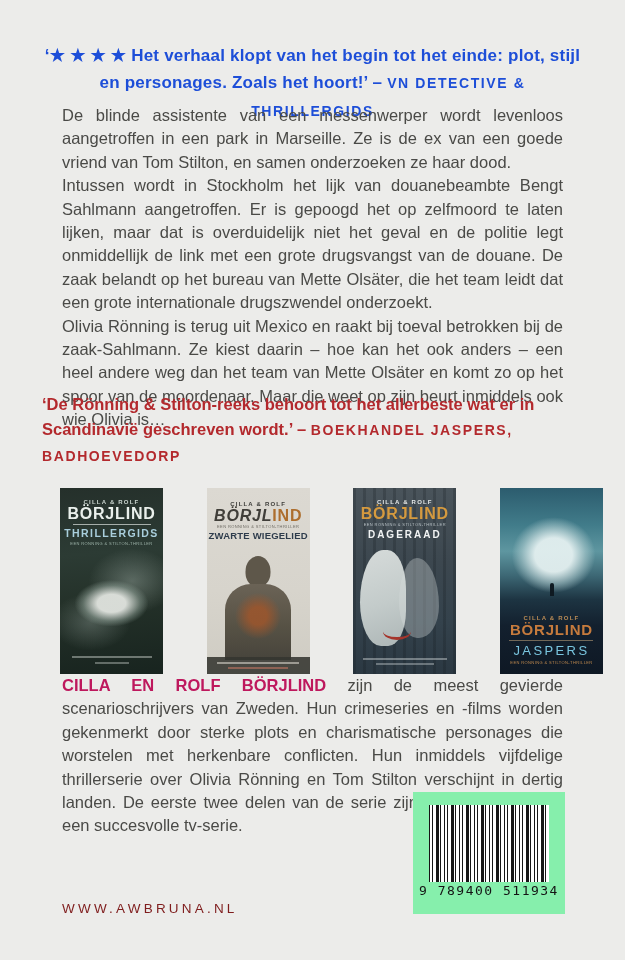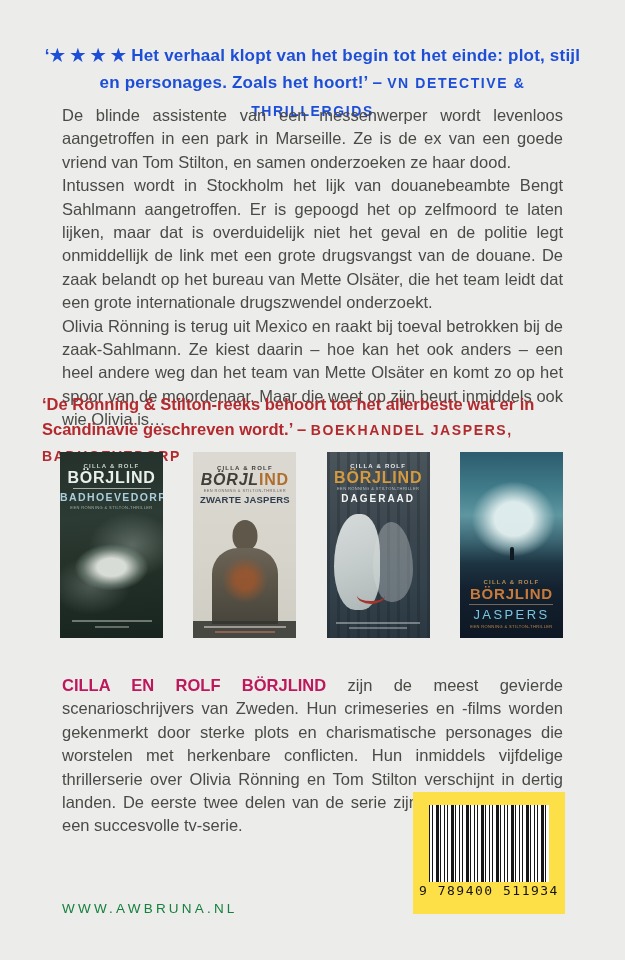--- a/index.html
+++ b/index.html
@@ -25,21 +25,21 @@
   }
   .synopsis p { margin:0; }
   
   .series-quote {
     position:absolute; top:392px; left:42px; right:42px;
     text-align:left; color:#B3292D;
     font-size:16.5px; font-weight:700; line-height:25px;
   }
   
   .covers-row {
-    position:absolute; top:452px; left:60px; width:503px; height:186px;
+    position:absolute; top:488px; left:60px; width:543px; height:186px;
     display:flex; justify-content:space-between;
   }
   .cover {
     position:relative; width:103px; height:186px; overflow:hidden;
     text-align:center; flex:0 0 auto;
   }
   .cover .txt { position:relative; z-index:3; }
   .c-author { font-size:6px; letter-spacing:1.2px; font-weight:700; }
   .c-name   { font-size:16px; letter-spacing:.8px; font-weight:700; line-height:17px; }
   .c-series { font-size:4px; letter-spacing:.4px; }
@@ -104,38 +104,38 @@
   .cv4 .c-series { color:#C08A4E; margin-top:2px; }
   
   .bio {
     position:absolute; top:674px; left:62px; width:501px; margin:0;
     font-size:16.5px; line-height:23.4px; text-align:justify; color:#4A4A47;
   }
   .bio-lead { color:#be185d; font-weight:700; }
   
   .barcode {
     position:absolute; left:413px; top:792px; width:152px; height:122px;
-    background:#fde047; display:flex; flex-direction:column; align-items:center;
+    background:#86efac; display:flex; flex-direction:column; align-items:center;
   }
   .bars {
     margin-top:13px; width:120px; height:77px;
     background:repeating-linear-gradient(90deg,
       #161616 0 1.5px, #fff 1.5px 3px,
       #161616 3px 4px, #fff 4px 7px,
       #161616 7px 10px, #fff 10px 11.5px,
       #161616 11.5px 12.5px, #fff 12.5px 15px);
   }
   .barcode-number {
     margin-top:1px; font-family:"DejaVu Sans Mono", monospace;
     font-size:13px; letter-spacing:1.5px; color:#141414;
   }
   
   .website {
     position:absolute; left:62px; top:901px;
-    font-size:13.5px; letter-spacing:3.2px; color:#15803d;
+    font-size:13.5px; letter-spacing:3.2px; color:#7f1d1d;
   }
 </style>
 </head>
 <body>
 
 <div class="page">
 
   <div class="top-quote">
     <span>‘★ ★ ★ ★ Het verhaal klopt van het begin tot het einde: plot, stijl en personages. Zoals het hoort!’ –</span>
     <span class="attrib">VN DETECTIVE &amp; THRILLERGIDS</span>
@@ -152,35 +152,35 @@
     <span class="attrib">BOEKHANDEL JASPERS, BADHOEVEDORP</span>
   </div>
 
   <div class="covers-row">
 
     <div class="cover cv1">
       <div class="txt">
         <div class="c-author">CILLA &amp; ROLF</div>
         <div class="c-name">BÖRJLIND</div>
         <div class="rule"></div>
-        <div class="c-title">BADHOEVEDORP</div>
+        <div class="c-title">THRILLERGIDS</div>
         <div class="c-series">EEN RÖNNING &amp; STILTON-THRILLER</div>
       </div>
       <div class="foot-bar" style="bottom:16px; width:80px; background:rgba(235,240,236,.4);"></div>
       <div class="foot-bar" style="bottom:10px; width:34px; background:rgba(235,240,236,.35);"></div>
     </div>
 
     <div class="cover cv2">
       <div class="fig2"></div>
       <div class="band"></div>
       <div class="txt">
         <div class="c-author">CILLA &amp; ROLF</div>
         <div class="c-name"><span class="dark">BÖRJL</span><span class="accent">IND</span></div>
         <div class="c-series">EEN RÖNNING &amp; STILTON-THRILLER</div>
-        <div class="c-title">ZWARTE JASPERS</div>
+        <div class="c-title">ZWARTE WIEGELIED</div>
       </div>
       <div class="foot-bar" style="bottom:10px; width:82px; background:rgba(226,222,214,.55); z-index:5;"></div>
       <div class="foot-bar" style="bottom:5px; width:60px; background:rgba(200,120,100,.55); z-index:5;"></div>
     </div>
 
     <div class="cover cv3">
       <div class="face3"></div>
       <div class="ghost3"></div>
       <div class="neck3"></div>
       <div class="txt">

